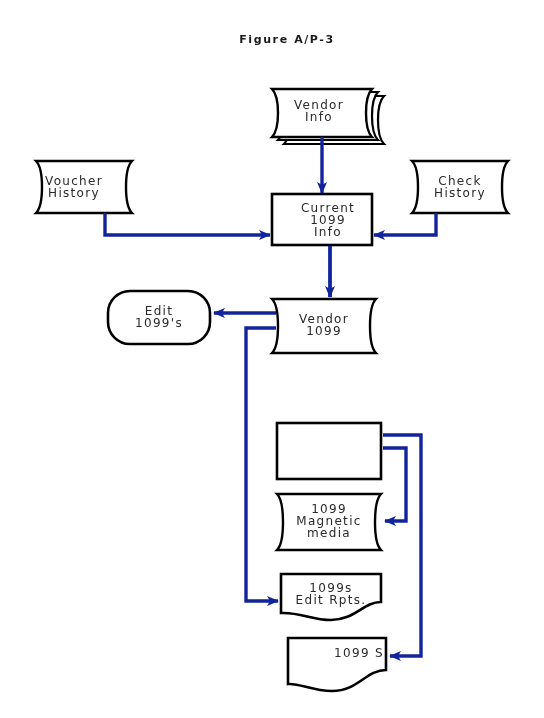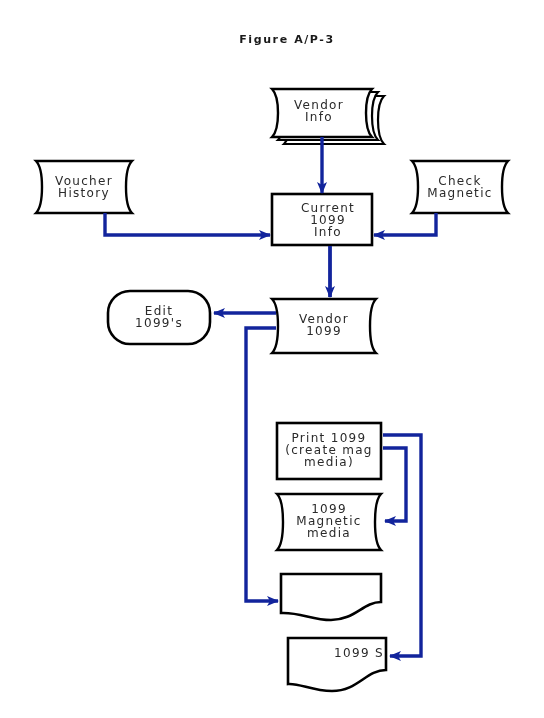--- a/index.html
+++ b/index.html
@@ -118,40 +118,39 @@
     <path d="M276,328 L246,328 L246,601 L278,601" fill="none" stroke="#12249c" stroke-width="3.4" marker-end="url(#arrowblue)"></path>
 
     <path d="M383,448 L406,448 L406,521 L385,521" fill="none" stroke="#12249c" stroke-width="3.4" marker-end="url(#arrowblue)"></path>
 
     <path d="M383,435 L421,435 L421,656 L390,656" fill="none" stroke="#12249c" stroke-width="3.4" marker-end="url(#arrowblue)"></path>
   </svg>
 
   <div class="node-label" style="left:272px; top:99px; width:94px;">Vendor
 Info</div>
 
-  <div class="node-label" style="left:38px; top:175px; width:92px;">Voucher
+  <div class="node-label" style="left:28px; top:175px; width:92px;">Voucher
 History</div>
 
   <div class="node-label" style="left:414px; top:175px; width:92px;">Check
-Magnetic</div>
+History</div>
 
   <div class="node-label" style="left:272px; top:202px; width:112px;">Current
 1099
 Info</div>
 
   <div class="node-label" style="left:108px; top:305px; width:102px;">Edit
 1099's</div>
 
   <div class="node-label" style="left:276px; top:313px; width:96px;">Vendor
 1099</div>
 
-  <div class="node-label" style="left:277px; top:432px; width:104px;">Print 1099
-(create mag
-media)</div>
 
   <div class="node-label" style="left:281px; top:503px; width:96px;">1099
 Magnetic
 media</div>
 
+  <div class="node-label" style="left:281px; top:582px; width:100px;">1099s
+Edit Rpts.</div>
 
   <div class="node-label" style="left:288px; top:647px; width:98px;padding-left:22px;">1099 S</div>
 
 </div>
 
 </body></html>

